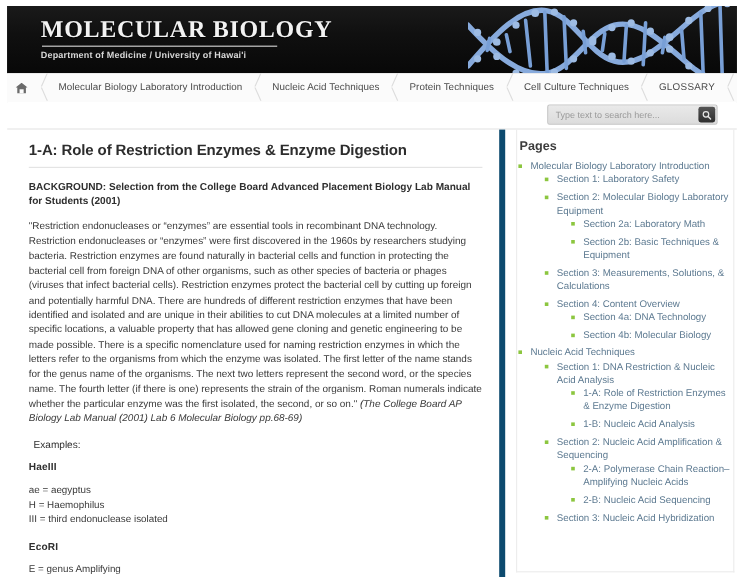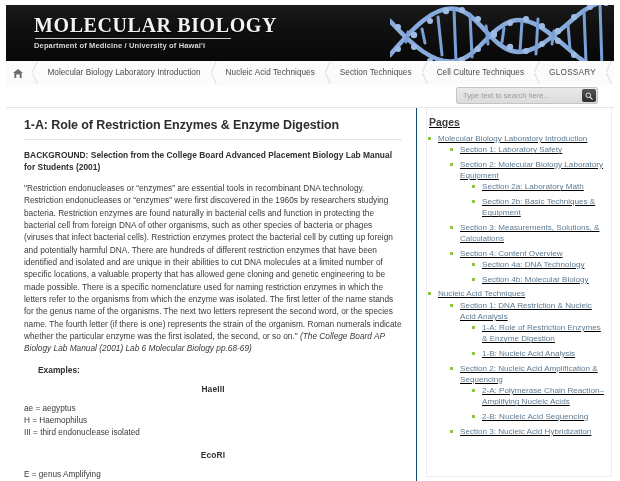--- a/index.html
+++ b/index.html
@@ -188,48 +188,46 @@
   .body-para {
     font-size: 8.3px;
     color: #3a3a3a;
     line-height: 12.35px;
     text-align: left;
     margin: 0 0 10px 0;
   }
   .body-para em { font-style: italic; }
   .sub-head {
     font-size: 8.4px;
-    font-weight: bold;
+    font-weight: normal;
     color: #2f2f2f;
-    margin: 0 0 9px 14px;
+    margin: 0 0 9px 4px;
   }
   .example-name {
     font-size: 8.4px;
     font-weight: bold;
     color: #2f2f2f;
     margin: 0 0 9px 0;
     letter-spacing: 0.15px;
-    text-align: center;
   }
   .example-lines {
     font-size: 8.2px;
     color: #3a3a3a;
     line-height: 12.3px;
     margin: 0 0 10px 0;
   }
   .example-lines div { white-space: nowrap; }
 
   
   .sidebar {
     width: 198px;
     box-sizing: border-box;
-    border-left: 1px solid #0c4a6e;
+    border-left: 5px solid #0c4a6e;
     padding: 6px 6px 0 10px;
     position: relative;
-    text-decoration: underline;
   }
   .sidebar-heading {
     font-size: 10.5px;
     font-weight: bold;
     color: #3c3c3c;
     margin: 2px 0 5px 2px;
   }
   ul.pages, ul.pages ul {
     list-style: none;
     margin: 0;
@@ -337,21 +335,21 @@
       <svg class="home-icon" width="10" height="9" viewBox="0 0 10 9" xmlns="http://www.w3.org/2000/svg">
         <path d="M5 0 L10 4 L8.6 4 L8.6 9 L1.4 9 L1.4 4 L0 4 Z" fill="#6b6b6b"></path>
         <rect x="3.3" y="5.4" width="3.4" height="3.6" fill="#fbfbfb"></rect>
       </svg>
     </div>
     <div class="nav-sep"></div>
     <div class="nav-item">Molecular Biology Laboratory Introduction</div>
     <div class="nav-sep"></div>
     <div class="nav-item">Nucleic Acid Techniques</div>
     <div class="nav-sep"></div>
-    <div class="nav-item">Section Techniques</div>
+    <div class="nav-item">Protein Techniques</div>
     <div class="nav-sep"></div>
     <div class="nav-item">Cell Culture Techniques</div>
     <div class="nav-sep"></div>
     <div class="nav-item glossary">GLOSSARY</div>
     <div class="nav-sep"></div>
   </div>
 
   <div class="search-row">
     <div class="search-box">
       <input class="search-input" type="text" placeholder="Type text to search here..." style="">

